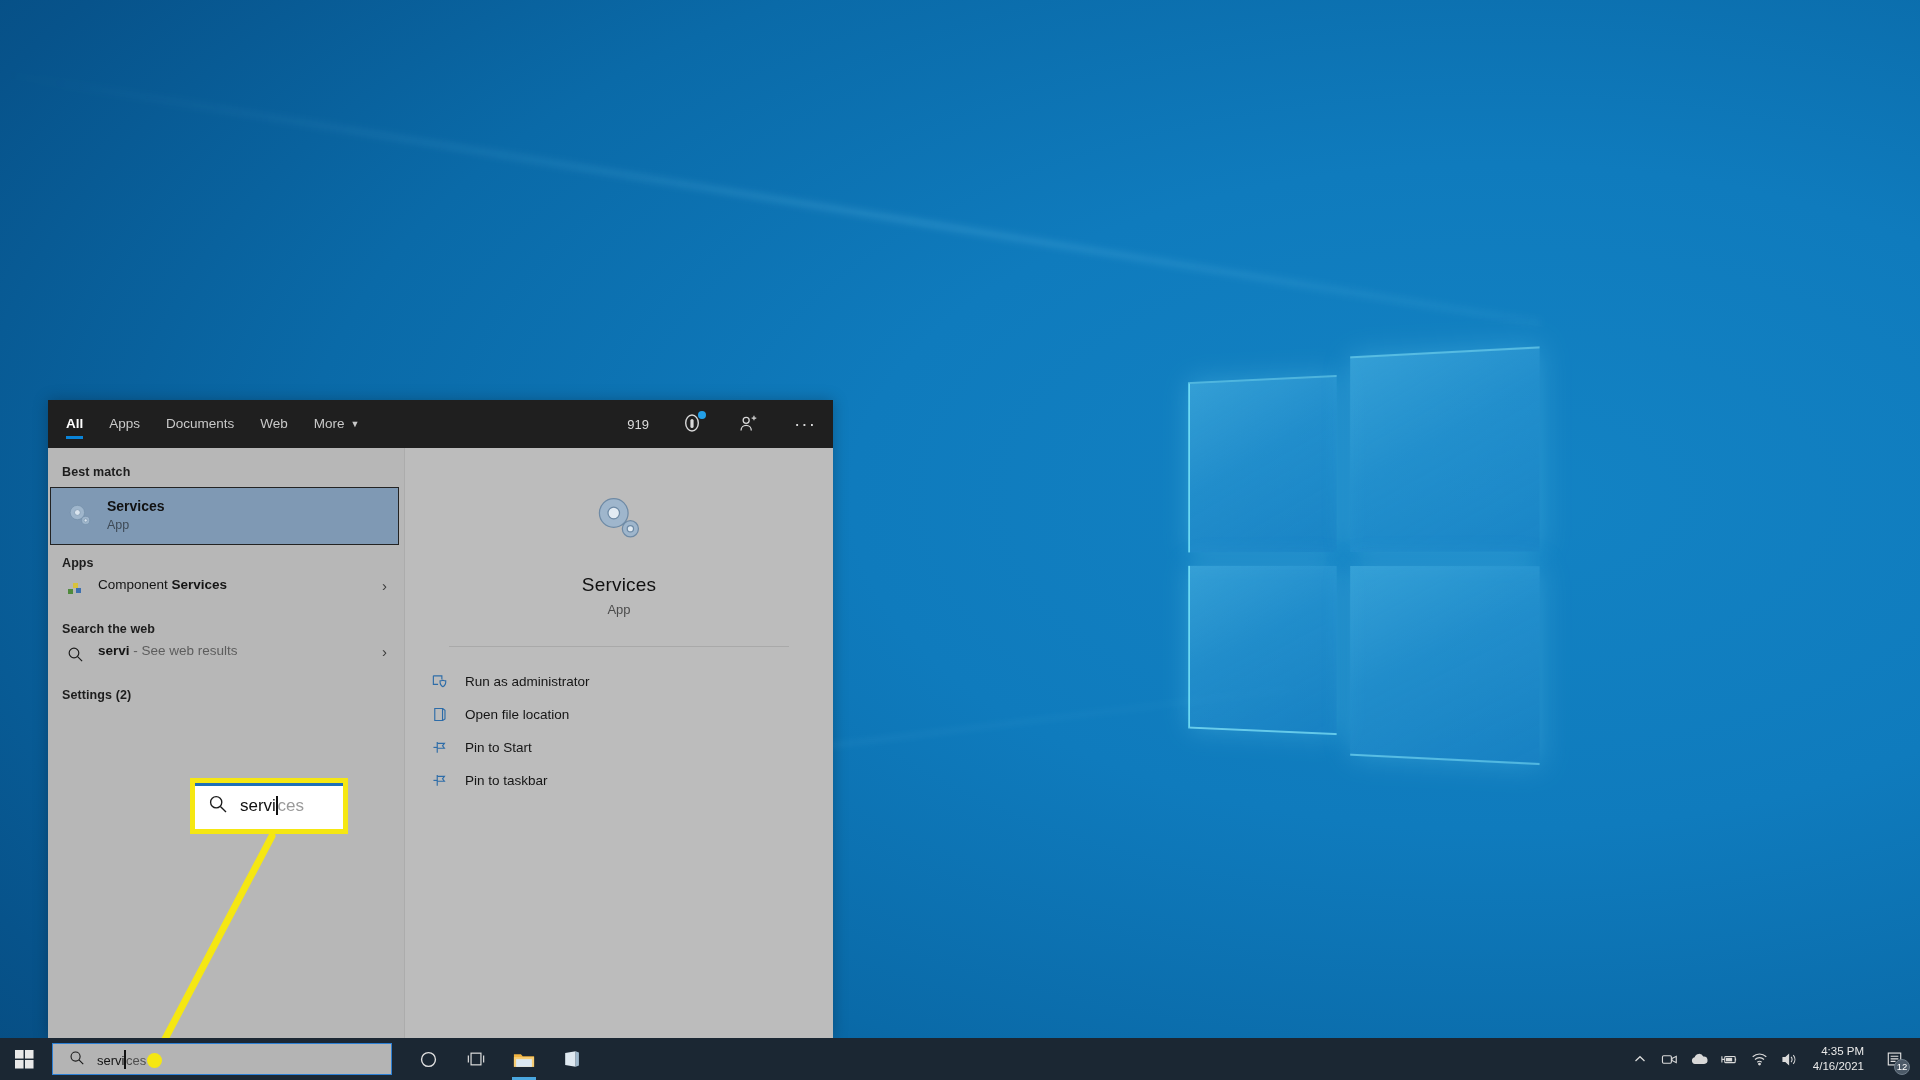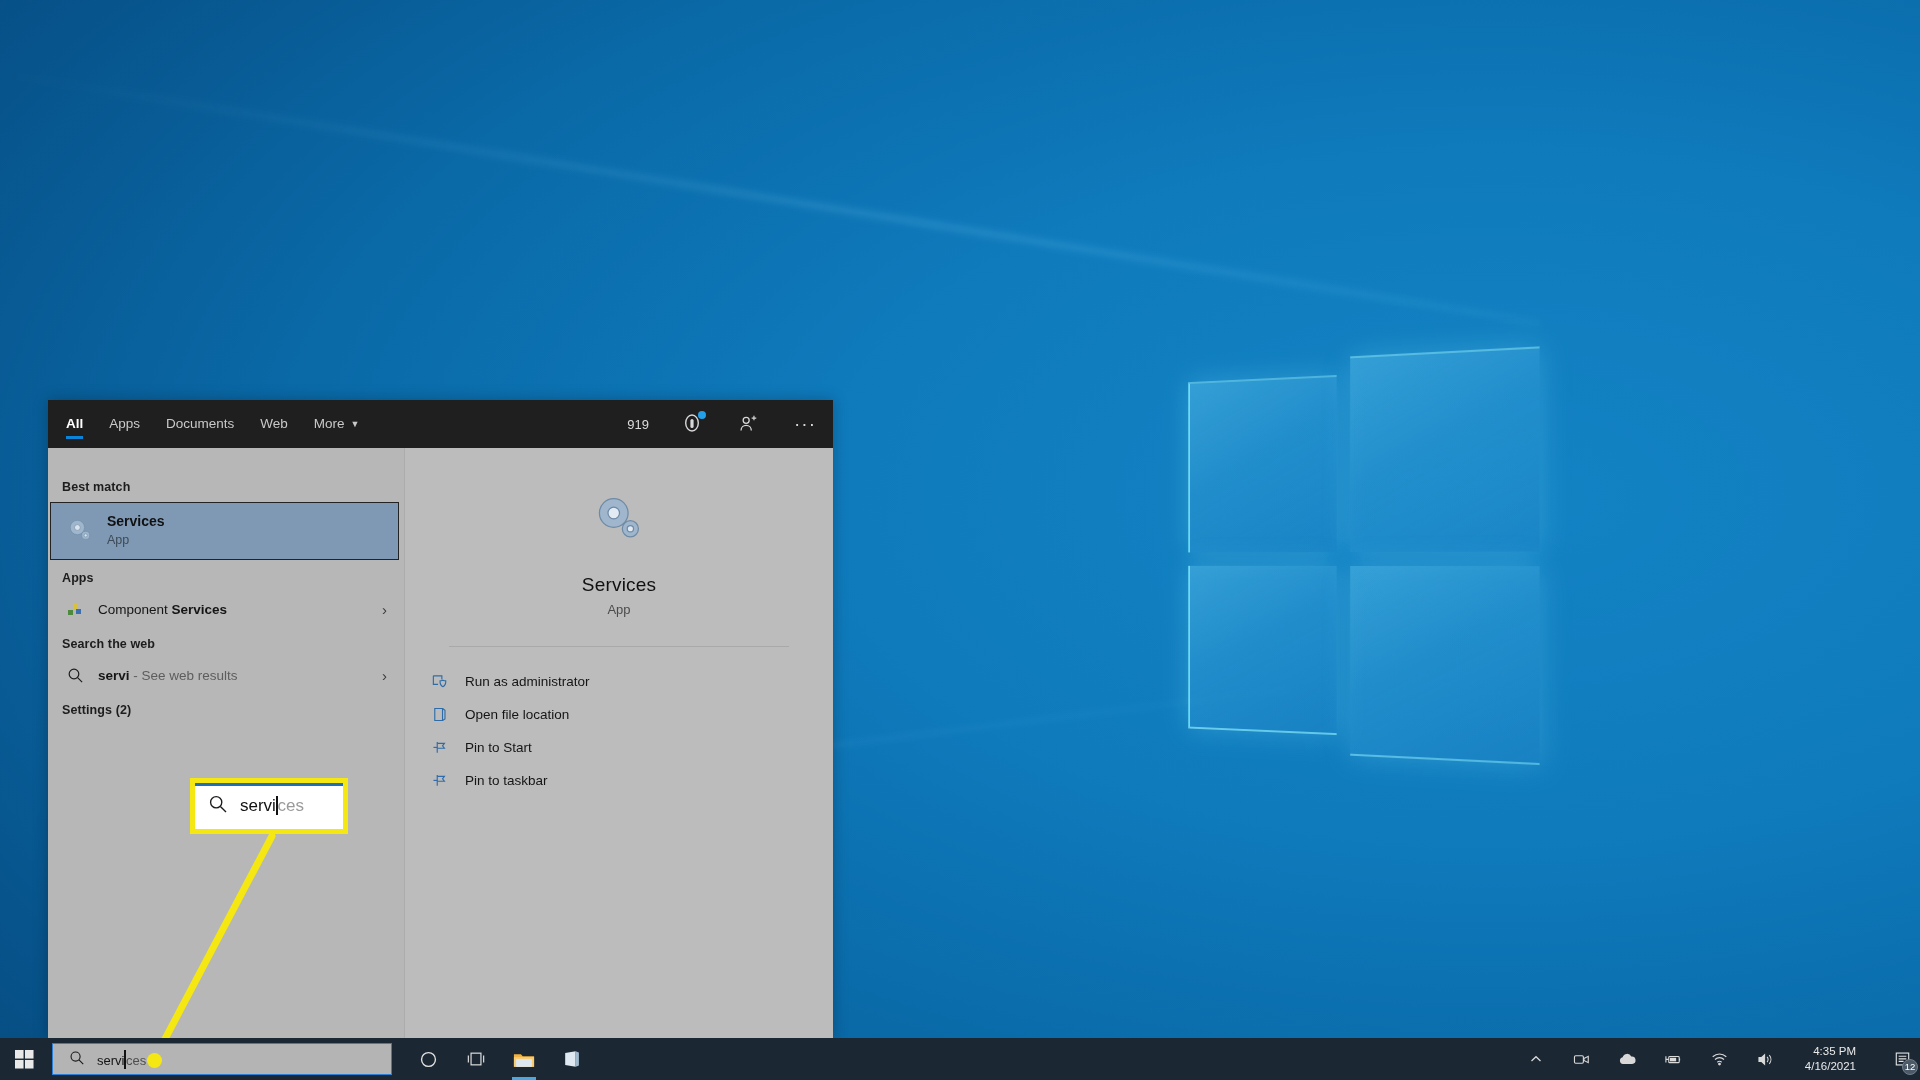--- a/index.html
+++ b/index.html
@@ -68,37 +68,37 @@
   .hdr-tab .caret{ margin-left:6px; font-size:9px; }
   #hdr-right{ margin-left:auto; display:flex; align-items:center; gap:30px; color:#d8d8d8; }
   #rewards-count{ font-size:13px; color:#dcdcdc; }
   .hdr-icon{ position:relative; width:26px; height:26px; display:flex; align-items:center; justify-content:center; }
   #badge-dot{ position:absolute; right:-1px; top:0px; width:8px; height:8px; border-radius:50%; background:#23a0e8; }
   #ellipsis-btn{ font-size:19px; letter-spacing:1px; line-height:10px; color:#d8d8d8; padding:0 3px; }
 
   #panel-body{ flex:1; display:flex; min-height:0; }
 
   
-  #left-pane{ width:356px; background:#b7b7b7; position:relative; padding-top:21px; }
+  #left-pane{ width:356px; background:#b7b7b7; position:relative; padding-top:6px; }
   .section-label{
     font-size:12.5px; font-weight:700; color:#1d1d1d;
     padding:11px 0 7px 14px; letter-spacing:.1px;
   }
   #best-match-row{
     margin:1px 5px 0 2px; height:58px;
     background:#7f99b4; border:1.4px solid #232323;
     display:flex; align-items:center; padding-left:12px;
   }
   .row-icon{ width:34px; height:34px; display:flex; align-items:center; justify-content:center; flex:0 0 auto; }
   .row-text{ margin-left:10px; display:flex; flex-direction:column; justify-content:center; }
   #best-match-title{ font-size:14px; color:#111; font-weight:600; line-height:1.25; }
   #best-match-sub{ font-size:12.5px; color:#3e4a56; line-height:1.45; }
 
   .list-row{
-    height:34px; display:flex; align-items:center;
+    height:34px; display:flex; 
     padding:0 12px 0 14px; margin:0 5px 0 2px;
   }
   .list-row .row-icon{ width:22px; height:22px; }
   .list-row-label{ margin-left:12px; font-size:13.5px; color:#151515; flex:1; }
   .list-row-label b{ font-weight:700; }
   .list-row-label .muted{ color:#5d5d5d; }
   .chev{ color:#3b3b3b; font-size:15px; }
 
   
   #right-pane{
@@ -139,21 +139,21 @@
     width:340px; height:32px; margin-left:4px;
     background:#b4b4b4; border:1.6px solid #2c7fd4;
     display:flex; align-items:center; padding-left:16px;
     position:relative;
   }
   #tb-search-text{ margin-left:12px; font-size:13px; color:#151515; }
   #tb-search-text .ghost{ color:#4e4e4e; }
   .tb-icon-btn{ width:48px; height:42px; display:flex; align-items:center; justify-content:center; position:relative; }
   #tb-icons{ display:flex; margin-left:12px; }
   .tb-underline{ position:absolute; bottom:0; left:12px; width:24px; height:3px; background:#4aa7e0; }
-  #tray{ margin-left:auto; display:flex; align-items:center; height:42px; gap:16px; }
+  #tray{ margin-left:auto; display:flex; align-items:center; height:42px; padding-right:8px; gap:0; }
   .tray-icon{ width:30px; height:42px; display:flex; align-items:center; justify-content:center; }
   #clock{ display:flex; flex-direction:column; align-items:flex-end; justify-content:center;
     font-size:11.5px; line-height:1.32; padding:0 12px 0 8px; color:#eaeaea; }
   #action-center{ width:36px; height:47px; display:flex; align-items:center; justify-content:center; position:relative; }
   #ac-badge{
     position:absolute; right:2px; bottom:8px;
     min-width:16px; height:16px; border-radius:50%;
     background:#4c5a68; color:#fff; font-size:9.5px;
     display:flex; align-items:center; justify-content:center;
     border:1px solid #6f7d8a;

